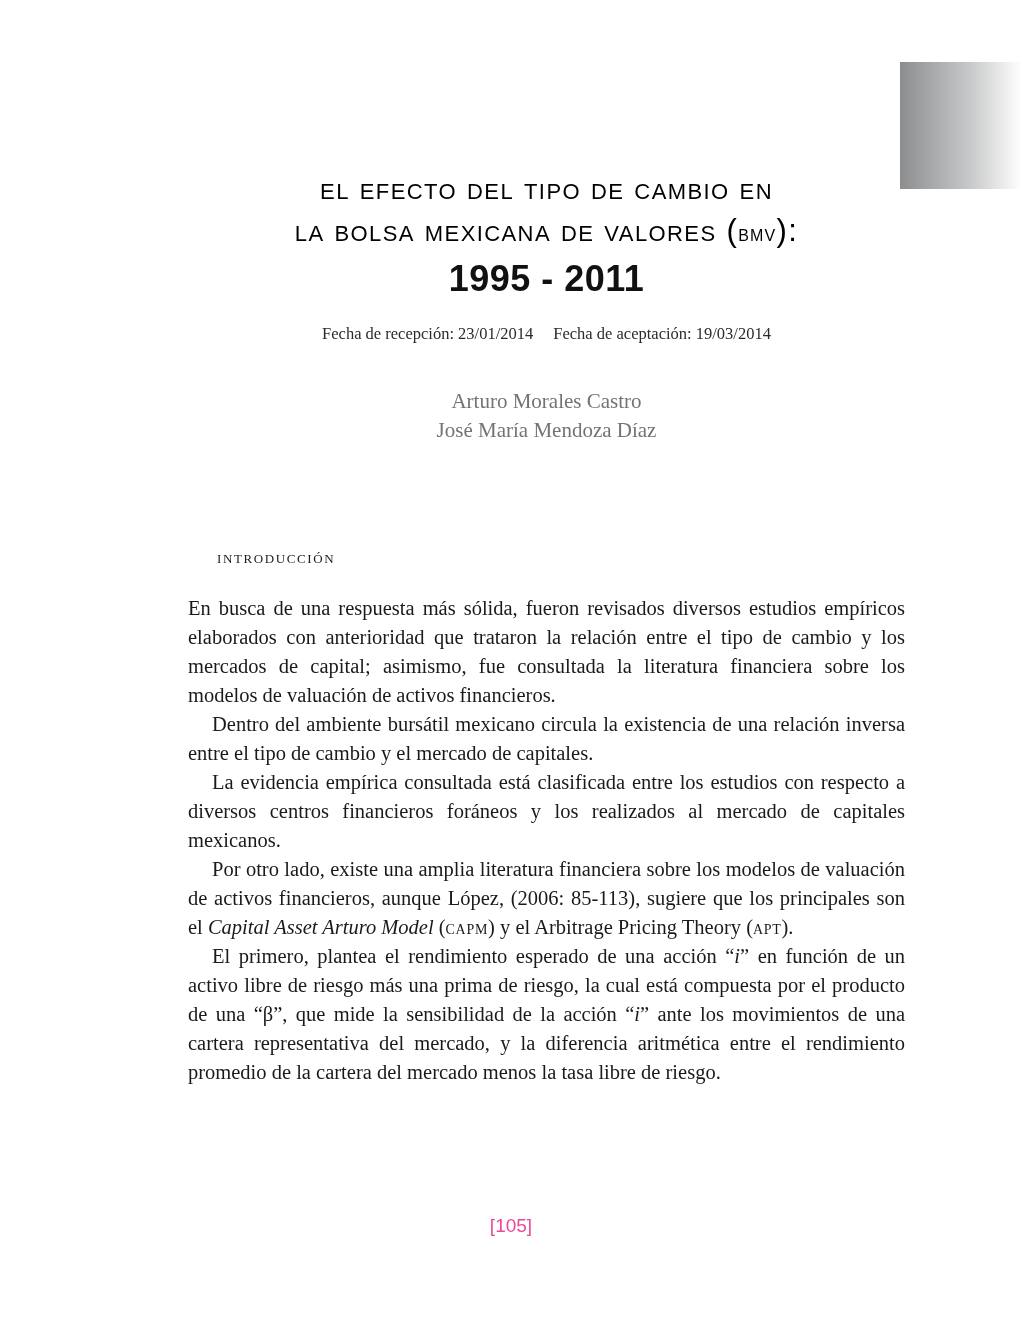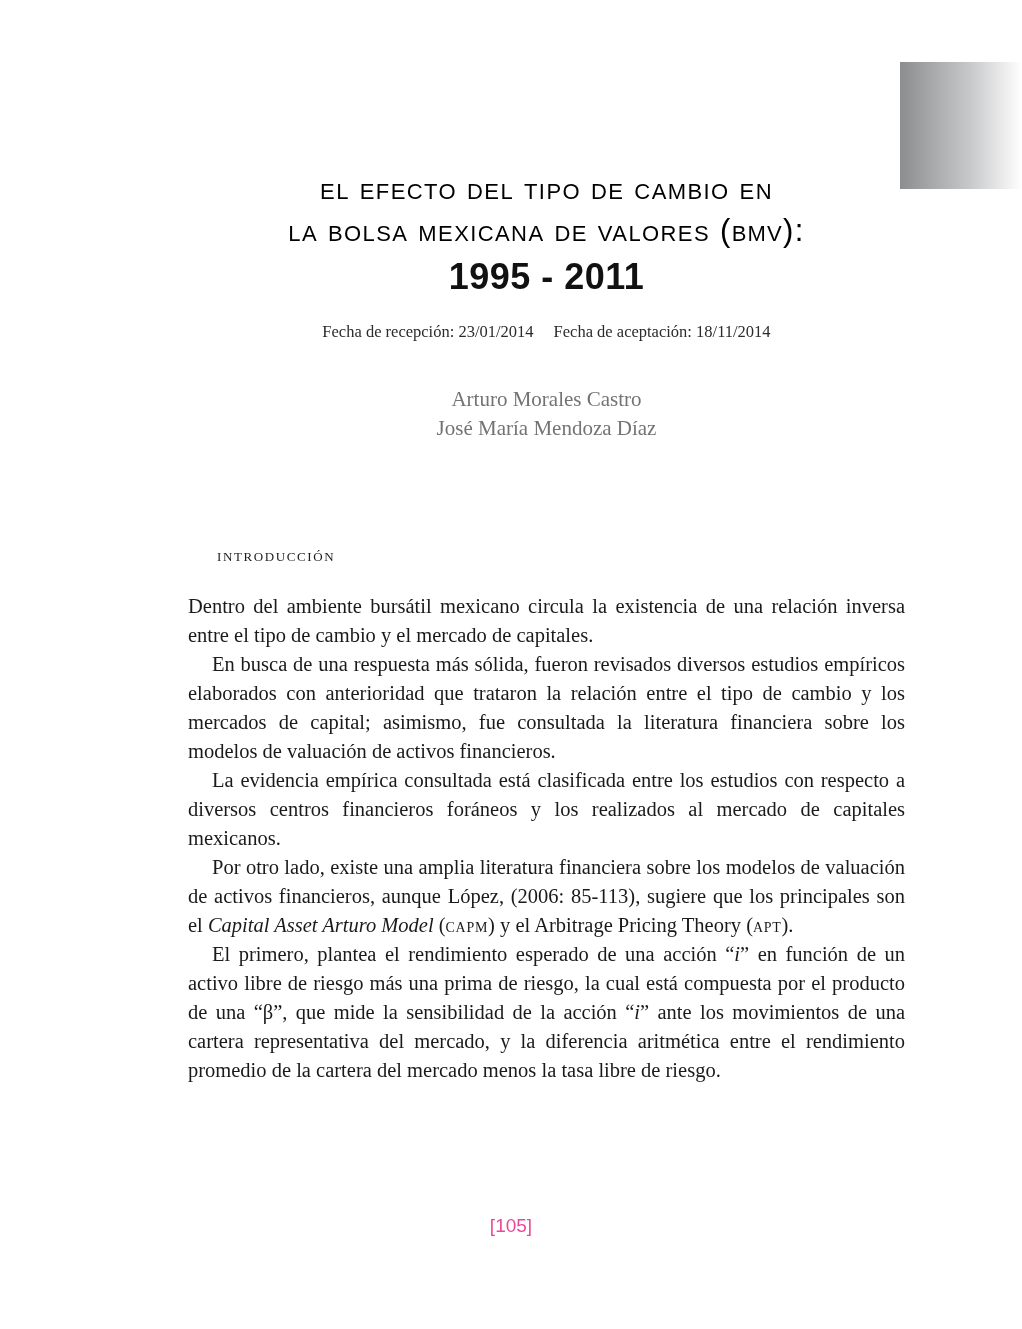--- a/index.html
+++ b/index.html
@@ -53,21 +53,21 @@
     font-family: "Liberation Sans", "DejaVu Sans", sans-serif;
     font-variant: small-caps;
     font-weight: 400;
     font-size: 31px;
     line-height: 42px;
     letter-spacing: 1.4px;
     color: #000000;
     white-space: nowrap;
   }
   .title-line .abbr {
-    font-size: 31px;
+    font-size: 23px;
     letter-spacing: 1.2px;
   }
   .title-years {
     font-family: "Liberation Sans", "DejaVu Sans", sans-serif;
     font-weight: 700;
     font-size: 36px;
     line-height: 46px;
     letter-spacing: 0.5px;
     color: #111111;
     margin-top: 2px;
@@ -151,32 +151,32 @@
   <div class="corner-gradient"></div>
 
   <div class="content">
 
     <div class="title-block">
       <div class="title-line">el efecto del tipo de cambio en</div>
       <div class="title-line"><span>la bolsa mexicana de valores (</span><span class="abbr">bmv</span><span>):</span></div>
       <div class="title-years">1995 - 2011</div>
     </div>
 
-    <div class="dates"><span>Fecha de recepción: 23/01/2014</span><span class="gap"></span><span>Fecha de aceptación: 18/11/2014</span></div>
+    <div class="dates"><span>Fecha de recepción: 23/01/2014</span><span class="gap"></span><span>Fecha de aceptación: 19/03/2014</span></div>
 
     <div class="authors">
       <div class="author">Arturo Morales Castro</div>
       <div class="author">José María Mendoza Díaz</div>
     </div>
 
     <div class="section-heading">introducción</div>
 
     <div class="body-text">
+      <p>En busca de una respuesta más sólida, fueron revisados diversos estudios empíricos elaborados con anterioridad que trataron la relación entre el tipo de cambio y los mercados de capital; asimismo, fue consultada la literatura financiera sobre los modelos de valuación de activos financieros.</p>
       <p>Dentro del ambiente bursátil mexicano circula la existencia de una relación inversa entre el tipo de cambio y el mercado de capitales.</p>
-      <p>En busca de una respuesta más sólida, fueron revisados diversos estudios empíricos elaborados con anterioridad que trataron la relación entre el tipo de cambio y los mercados de capital; asimismo, fue consultada la literatura financiera sobre los modelos de valuación de activos financieros.</p>
       <p>La evidencia empírica consultada está clasificada entre los estudios con respecto a diversos centros financieros foráneos y los realizados al mercado de capitales mexicanos.</p>
       <p><span>Por otro lado, existe una amplia literatura financiera sobre los modelos de valuación de activos financieros, aunque López, (2006: 85-113), sugiere que los principales son el </span><em>Capital Asset Arturo Model</em><span> (</span><span class="sc">capm</span><span>) y el Arbitrage Pricing Theory (</span><span class="sc">apt</span><span>).</span></p>
       <p><span>El primero, plantea el rendimiento esperado de una acción “</span><em>i</em><span>” en función de un activo libre de riesgo más una prima de riesgo, la cual está compuesta por el producto de una “β”, que mide la sensibilidad de la acción “</span><em>i</em><span>” ante los movimientos de una cartera representativa del mercado, y la diferencia aritmética entre el rendimiento promedio de la cartera del mercado menos la tasa libre de riesgo.</span></p>
     </div>
 
   </div>
 
   <div class="folio">[105]</div>
 
 </div>

